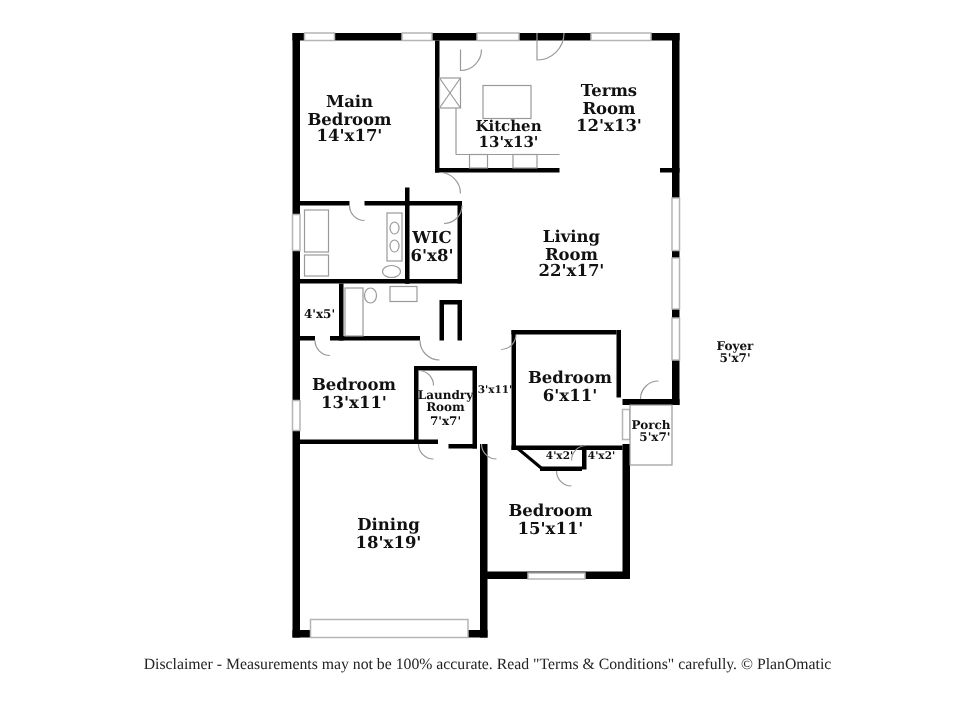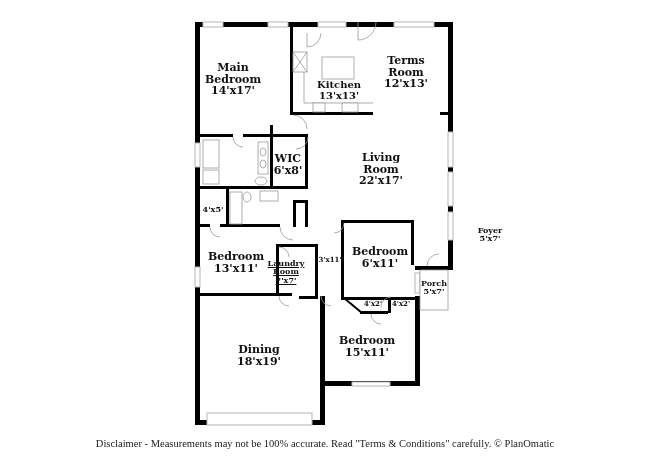--- a/index.html
+++ b/index.html
@@ -170,41 +170,41 @@
 
 <div class="label sm" style="left:213px; top:205px;">
   <div>4'x5'</div>
 </div>
 
 <div class="label lg" style="left:236px; top:251px;">
   <div>Bedroom</div>
   <div>13'x11'</div>
 </div>
 
-<div class="label sm" style="left:286px; top:259px;text-decoration:underline;">
+<div class="label sm" style="left:297px; top:259px;">
   <div>Laundry</div>
   <div>Room</div>
   <div>7'x7'</div>
 </div>
 
 <div class="label xs" style="left:330px; top:256px;">
   <div>3'x11'</div>
 </div>
 
 <div class="label lg" style="left:380px; top:246px;">
   <div>Bedroom</div>
   <div>6'x11'</div>
 </div>
 
 <div class="label sm" style="left:450px; top:226px;margin-left:40px;">
   <div>Foyer</div>
   <div>5'x7'</div>
 </div>
 
-<div class="label sm" style="left:434px; top:279px;">
+<div class="label sm" style="left:434px; top:279px;text-align:right;">
   <div>Porch</div>
   <div>5'x7'</div>
 </div>
 
 <div class="label xs" style="left:373px; top:300px;">
   <div>4'x2'</div>
 </div>
 
 <div class="label xs" style="left:401px; top:300px;">
   <div>4'x2'</div>

